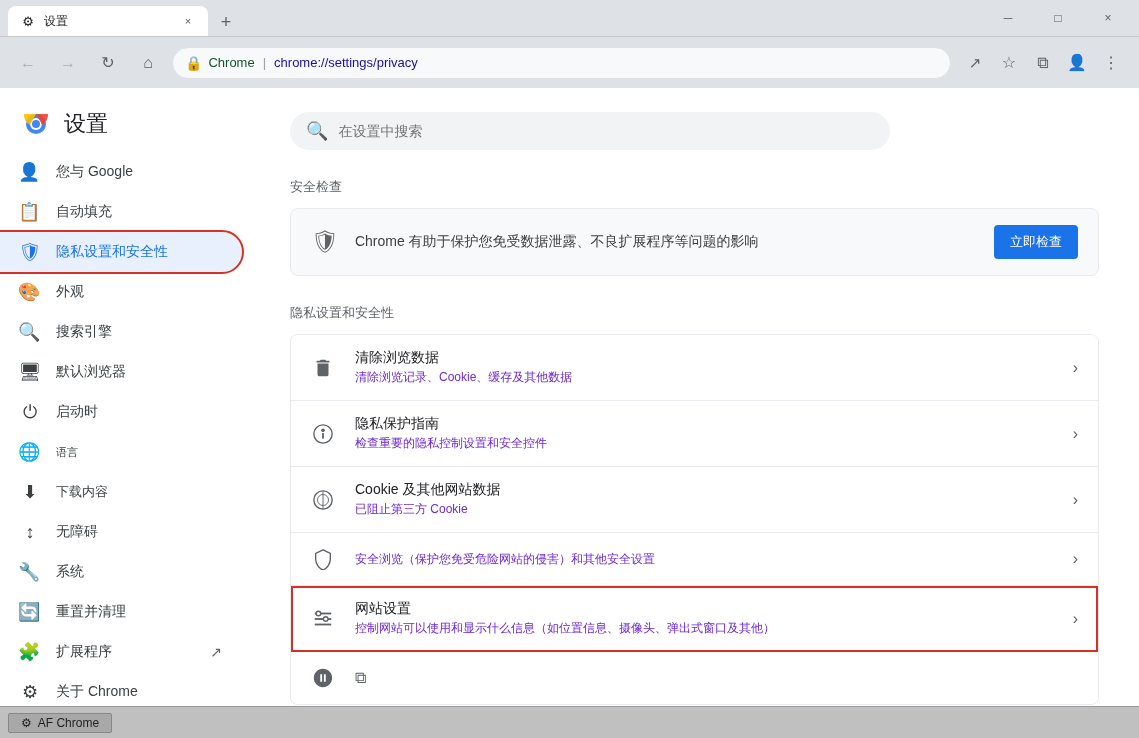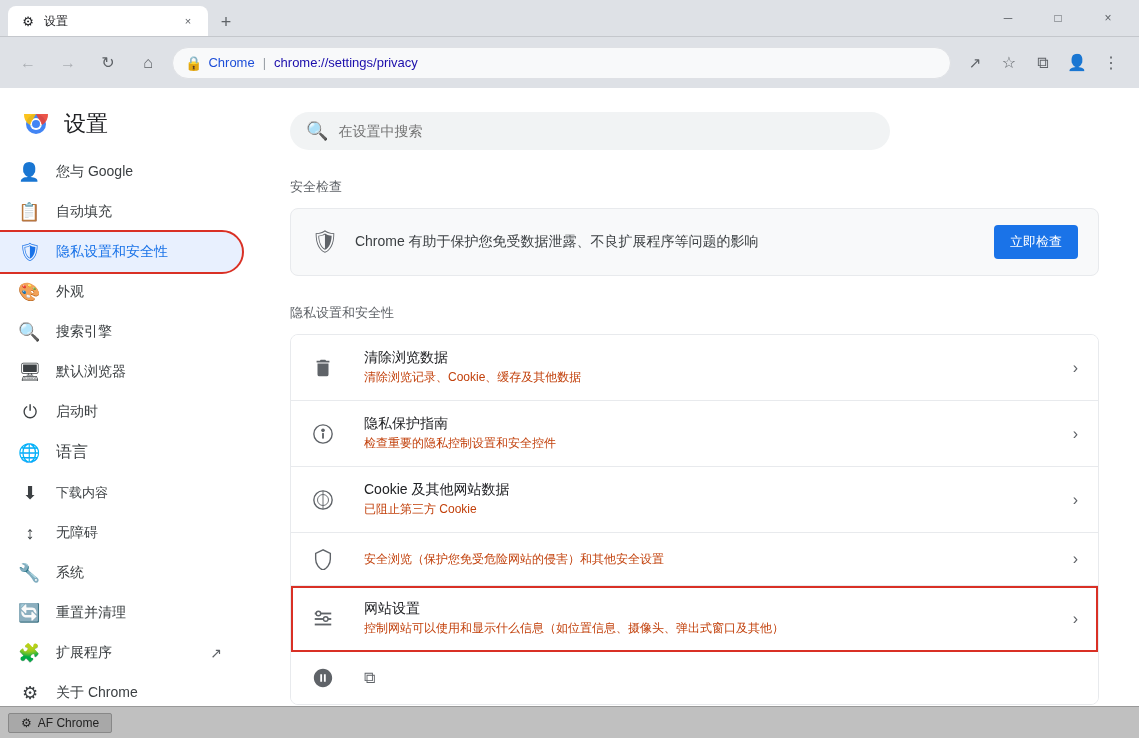--- a/index.html
+++ b/index.html
@@ -17,21 +17,21 @@
     .tab-close { width: 16px; height: 16px; display: flex; align-items: center; justify-content: center; border-radius: 50%; cursor: pointer; font-size: 11px; color: #5f6368; }
     .tab-new { width: 28px; height: 28px; display: flex; align-items: center; justify-content: center; border-radius: 50%; cursor: pointer; font-size: 18px; color: #5f6368; margin-left: 4px; }
     .window-controls { display: flex; align-items: center; gap: 4px; margin-left: auto; }
     .win-btn { width: 46px; height: 30px; display: flex; align-items: center; justify-content: center; cursor: pointer; font-size: 12px; color: #5f6368; }
 
     
     .address-bar { height: 52px; background: #dee1e6; display: flex; align-items: center; padding: 0 12px; gap: 8px; border-top: 1px solid #c4c7cc; }
     .nav-btn { width: 32px; height: 32px; display: flex; align-items: center; justify-content: center; border-radius: 50%; cursor: pointer; color: #5f6368; font-size: 16px; }
     .nav-btn.disabled { opacity: 0.4; cursor: default; }
     .url-bar { flex: 1; height: 32px; background: #f8f9fa; border: 1px solid #dfe1e5; border-radius: 16px; display: flex; align-items: center; padding: 0 12px; gap: 6px; }
-    .url-secure { color: #1d4ed8; font-size: 13px; }
+    .url-secure { color: #14532d; font-size: 13px; }
     .url-separator { color: #9aa0a6; margin: 0 2px; }
     .url-highlight { color: #1a0dab; }
     .toolbar-actions { display: flex; gap: 2px; }
 
     
     .page-content { flex: 1; background: #fff; display: flex; overflow: hidden; }
 
     
     .sidebar { width: 250px; background: #fff; overflow-y: auto; padding: 8px 0; border-right: none; flex-shrink: 0; }
     .sidebar-header { display: flex; align-items: center; gap: 12px; padding: 12px 20px; }
@@ -53,27 +53,27 @@
     .section-title { font-size: 13px; color: #5f6368; font-weight: 500; margin-bottom: 12px; margin-top: 8px; }
 
     
     .safety-card { background: #f8f9fa; border: 1px solid #e8eaed; border-radius: 8px; padding: 16px 20px; display: flex; align-items: center; gap: 16px; margin-bottom: 28px; }
     .safety-icon { color: #5f6368; font-size: 22px; flex-shrink: 0; }
     .safety-text { flex: 1; font-size: 14px; color: #3c4043; }
     .safety-btn { background: #1a73e8; color: white; border: none; border-radius: 4px; padding: 8px 16px; font-size: 13px; cursor: pointer; white-space: nowrap; font-family: inherit; }
 
     
     .settings-list { border: 1px solid #e8eaed; border-radius: 8px; overflow: hidden; }
-    .settings-item { display: flex; align-items: center; gap: 29px; padding: 14px 20px; background: #fff; cursor: pointer; border-bottom: 1px solid #e8eaed; }
+    .settings-item { display: flex; align-items: center; gap: 20px; padding: 14px 20px; background: #fff; cursor: pointer; border-bottom: 1px solid #e8eaed; }
     .settings-item:last-child { border-bottom: none; }
     .settings-item.highlighted { outline: 2px solid #d93025; outline-offset: -2px; }
     .settings-item-icon { width: 24px; height: 24px; display: flex; align-items: center; justify-content: center; color: #5f6368; font-size: 18px; flex-shrink: 0; }
     .settings-item-content { flex: 1; }
     .settings-item-title { font-size: 14px; color: #202124; margin-bottom: 2px; }
-    .settings-item-subtitle { font-size: 12px; color: #c2410c; }
+    .settings-item-subtitle { font-size: 12px; color: #6d28d9; }
     .settings-item-arrow { color: #5f6368; font-size: 16px; }
     .settings-item-ext { color: #5f6368; font-size: 16px; }
 
     
     .sidebar::-webkit-scrollbar, .main::-webkit-scrollbar { width: 8px; }
     .sidebar::-webkit-scrollbar-thumb, .main::-webkit-scrollbar-thumb { background: #d3d3d3; border-radius: 4px; }
 
     
     .taskbar { height: 32px; background: #c0c0c0; display: flex; align-items: center; padding: 0 8px; border-top: 1px solid #999; }
     .taskbar-item { background: #a8a8a8; border: 1px solid #888; border-radius: 2px; padding: 2px 12px; font-size: 12px; color: #222; cursor: pointer; display: flex; align-items: center; gap: 6px; }
@@ -167,21 +167,21 @@
           <div class="sidebar-item">
             <span class="sidebar-icon">🖥</span>
             <span style="font-size: 14px;">默认浏览器</span>
           </div>
           <div class="sidebar-item">
             <span class="sidebar-icon">⏻</span>
             <span style="font-size: 14px;">启动时</span>
           </div>
           <div class="sidebar-item">
             <span class="sidebar-icon">🌐</span>
-            <span style="font-size: 16px;">语言</span>
+            <span style="font-size: 11px;">语言</span>
           </div>
           <div class="sidebar-item">
             <span class="sidebar-icon">⬇</span>
             <span style="font-size: 13px;">下载内容</span>
           </div>
           <div class="sidebar-item">
             <span class="sidebar-icon">↕</span>
             <span style="font-size: 14px;">无障碍</span>
           </div>
           <div class="sidebar-item">

